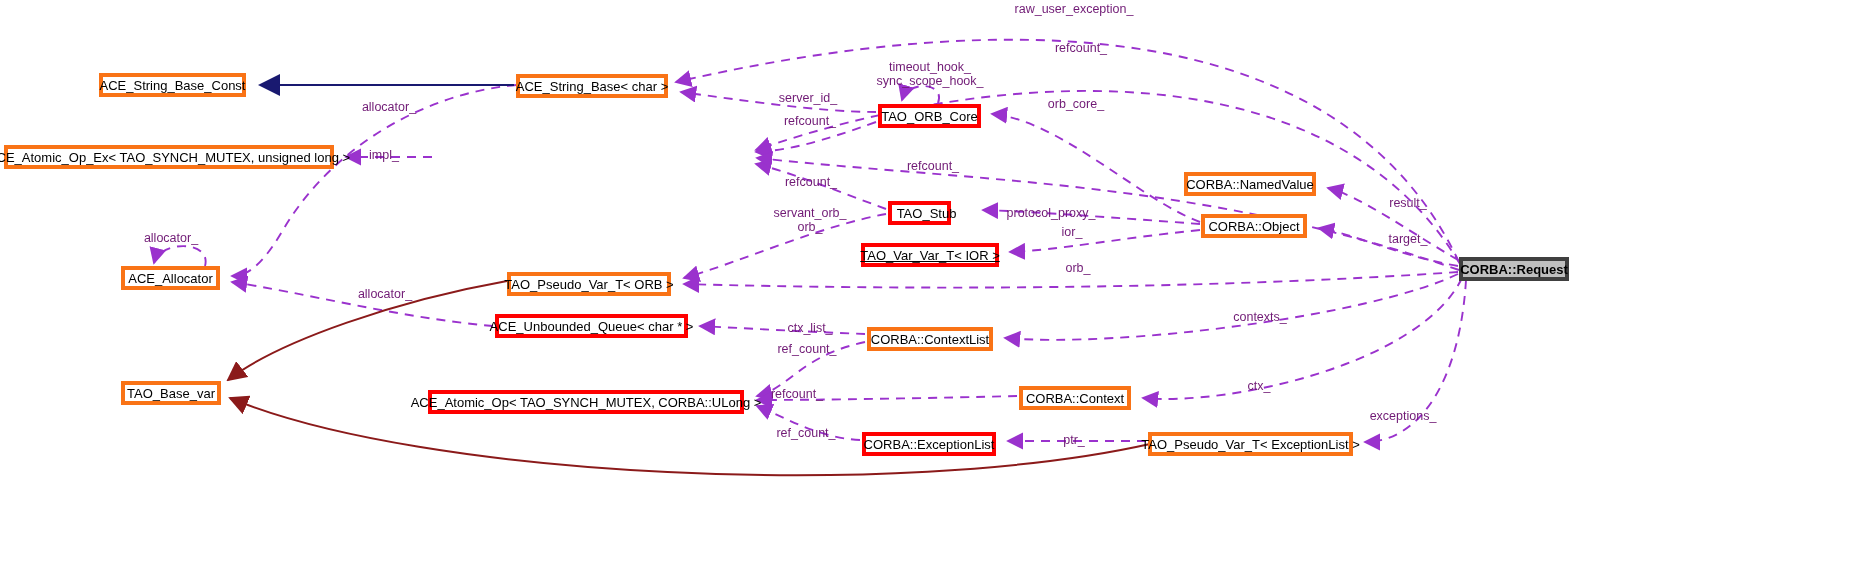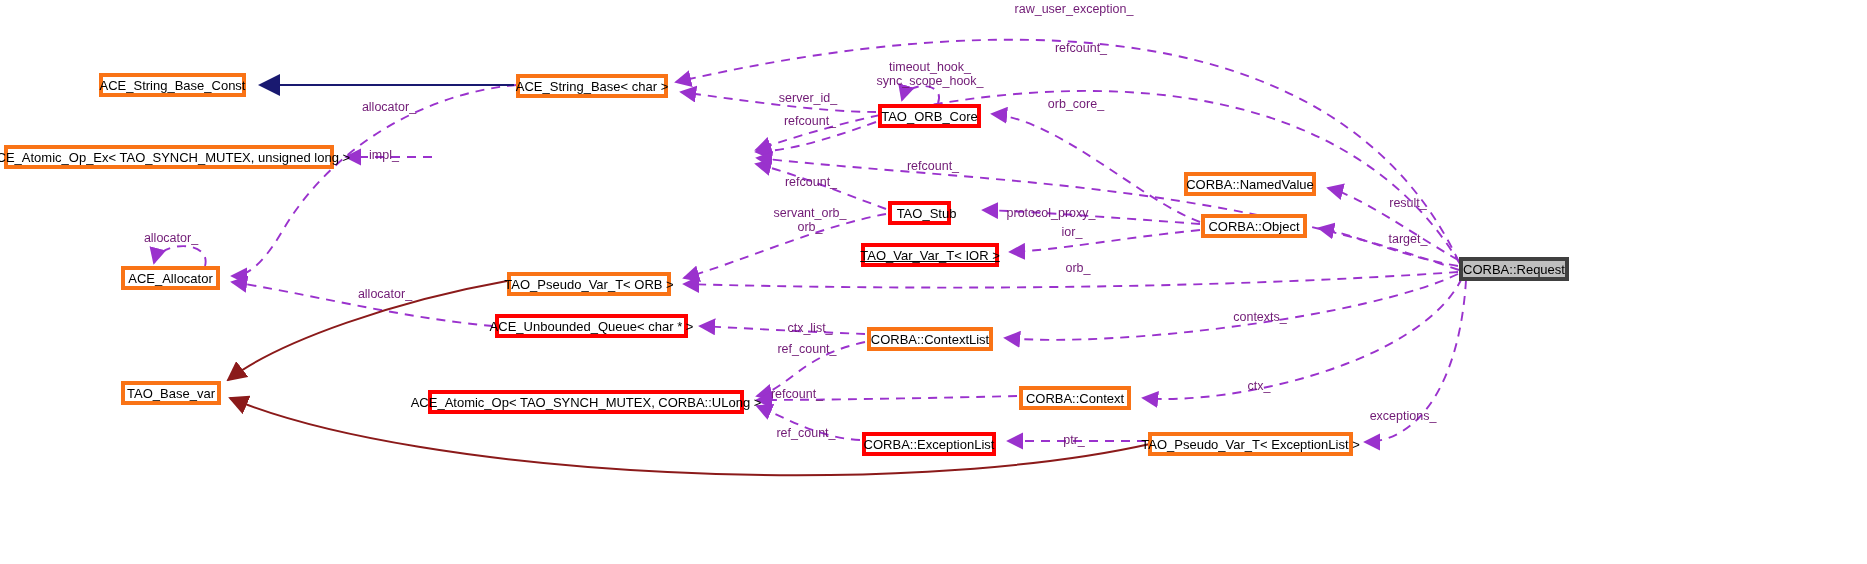--- a/index.html
+++ b/index.html
@@ -187,21 +187,21 @@
   </div>
 
   <div class="node" style="left:1201px;top:214px;width:106px;">
     <span>CORBA::Object</span>
   </div>
 
   <div class="node" style="left:1148px;top:432px;width:205px;">
     <span>TAO_Pseudo_Var_T&lt; ExceptionList &gt;</span>
   </div>
 
-  <div class="node highlight" style="left:1459px;top:257px;width:110px;">
+  <div class="node highlight" style="left:1459px;top:257px;width:110px;font-weight:bold;">
     <span>CORBA::Request</span>
   </div>
 
   <div class="edge-label" style="left:1014px;top:2px;width:120px;">raw_user_exception_</div>
 
   <div class="edge-label" style="left:1050px;top:41px;width:62px;">refcount_</div>
 
   <div class="edge-label" style="left:876px;top:60px;width:108px;">timeout_hook_
 sync_scope_hook_</div>
 

